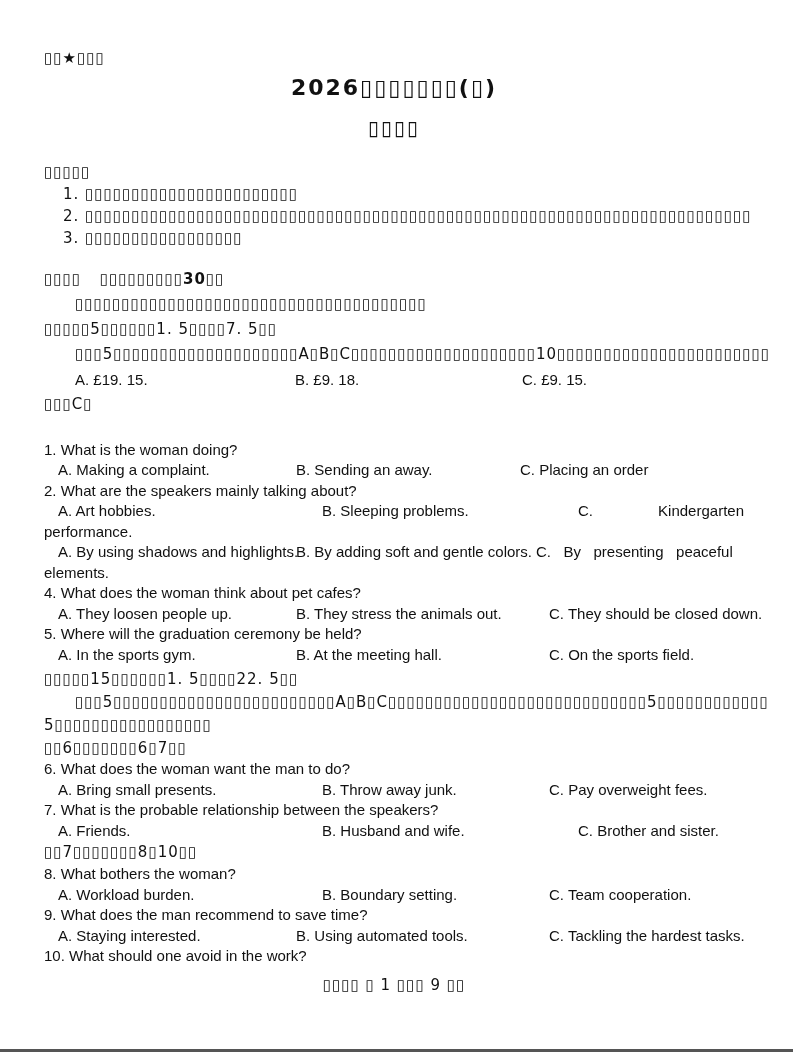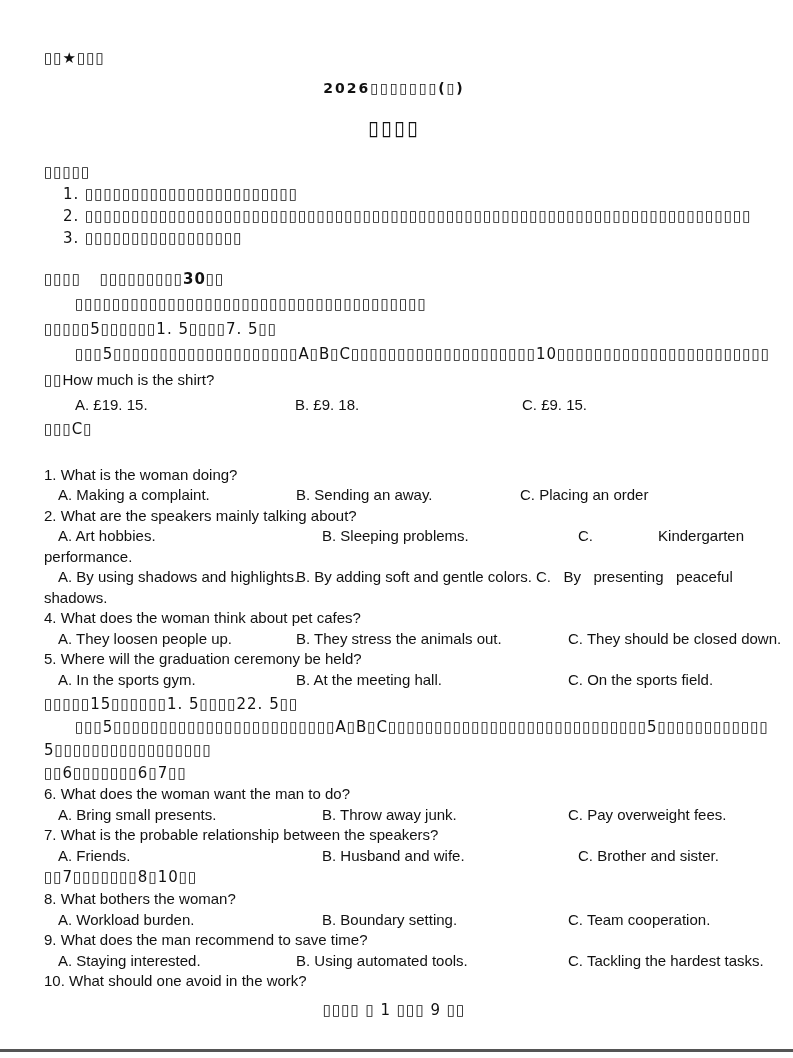--- a/index.html
+++ b/index.html
@@ -8,33 +8,33 @@
   .content{position:absolute;left:44px;top:48px;width:700px;}
   .r{position:relative;white-space:pre;}
   .cjk{font-family:"DejaVu Sans",sans-serif;letter-spacing:1px;}
   .b{font-weight:700;}
   .center{text-align:center;}
   .h21{height:20.5px;line-height:20.5px;}
   .h22{height:22px;line-height:22px;}
   .h23{height:23px;line-height:23px;}
   .h24{height:24px;line-height:24px;}
   .h25{height:25px;line-height:25px;}
-  .title{height:30px;line-height:30px;font-size:14px;padding-top:4px;letter-spacing:2px;}
+  .title{height:30px;line-height:30px;font-size:22px;padding-top:4px;letter-spacing:2px;}
   .subtitle{height:34px;line-height:34px;font-size:20px;padding-top:8px;letter-spacing:2px;}
   .mt16{margin-top:16px;}
   .mt18{margin-top:18px;}
   .mt23{margin-top:23px;}
   .mt2{margin-top:2px;}
   .mt8{margin-top:8px;}
   .ind19{padding-left:19px;}
   .ind31{padding-left:31px;}
   .opt{position:absolute;top:0;white-space:pre;}
   .l14{left:14px;}  .l31{left:31px;}
   .l251{left:251px;}.l252{left:252px;}.l278{left:278px;}
-  .l476{left:476px;}.l478{left:478px;}.l502{left:524px;}
+  .l476{left:476px;}.l478{left:478px;}.l502{left:505px;}
   .l509{left:492px;}.l534{left:534px;}
   .r0{right:0;}
   .bottom-rule{position:absolute;left:0;top:1049px;width:793px;height:3px;background:#555;}
 </style>
 </head>
 <body>
 
 <div class="page">
   <div class="content">
 
@@ -45,21 +45,20 @@
     <div class="r h22 cjk mt16">▯▯▯▯▯</div>
     <div class="r h22 cjk ind19">1. ▯▯▯▯▯▯▯▯▯▯▯▯▯▯▯▯▯▯▯▯▯▯▯</div>
     <div class="r h22 cjk ind19">2. ▯▯▯▯▯▯▯▯▯▯▯▯▯▯▯▯▯▯▯▯▯▯▯▯▯▯▯▯▯▯▯▯▯▯▯▯▯▯▯▯▯▯▯▯▯▯▯▯▯▯▯▯▯▯▯▯▯▯▯▯▯▯▯▯▯▯▯▯▯▯▯▯</div>
     <div class="r h22 cjk ind19">3. ▯▯▯▯▯▯▯▯▯▯▯▯▯▯▯▯▯</div>
 
     <div class="r h25 b cjk mt18">▯▯▯▯   ▯▯▯▯▯▯▯▯▯30▯▯</div>
     <div class="r h25 cjk ind31">▯▯▯▯▯▯▯▯▯▯▯▯▯▯▯▯▯▯▯▯▯▯▯▯▯▯▯▯▯▯▯▯▯▯▯▯▯▯</div>
     <div class="r h25 cjk">▯▯▯▯▯5▯▯▯▯▯▯1. 5▯▯▯▯7. 5▯▯</div>
     <div class="r h25 cjk ind31">▯▯▯5▯▯▯▯▯▯▯▯▯▯▯▯▯▯▯▯▯▯▯▯A▯B▯C▯▯▯▯▯▯▯▯▯▯▯▯▯▯▯▯▯▯▯▯10▯▯▯▯▯▯▯▯▯▯▯▯▯▯▯▯▯▯▯▯▯▯▯</div>
 
-    <div class="r h25"><span class="cjk">▯▯</span><span>How much is the shirt?</span></div>
     <div class="r h25">
       <span class="opt l31">A. £19. 15.</span>
       <span class="opt l251">B. £9. 18.</span>
       <span class="opt l478">C. £9. 15.</span>
     </div>
     <div class="r h25 cjk">▯▯▯C▯</div>
 
     <div class="r h21 mt23">1. What is the woman doing?</div>
     <div class="r h21">
       <span class="opt l14">A. Making a complaint.</span>
@@ -74,21 +73,21 @@
       <span class="opt l534">C.</span>
       <span class="opt r0">Kindergarten</span>
     </div>
     <div class="r h21">performance.</div>
 
     <div class="r h21">
       <span class="opt l14">A. By using shadows and highlights.</span>
       <span class="opt l252">B. By adding soft and gentle colors.</span>
       <span class="opt l509">C.   By   presenting   peaceful</span>
     </div>
-    <div class="r h21">shadows.</div>
+    <div class="r h21">elements.</div>
 
     <div class="r h21">4. What does the woman think about pet cafes?</div>
     <div class="r h21">
       <span class="opt l14">A. They loosen people up.</span>
       <span class="opt l252">B. They stress the animals out.</span>
       <span class="opt l502">C. They should be closed down.</span>
     </div>
 
     <div class="r h21">5. Where will the graduation ceremony be held?</div>
     <div class="r h21">

